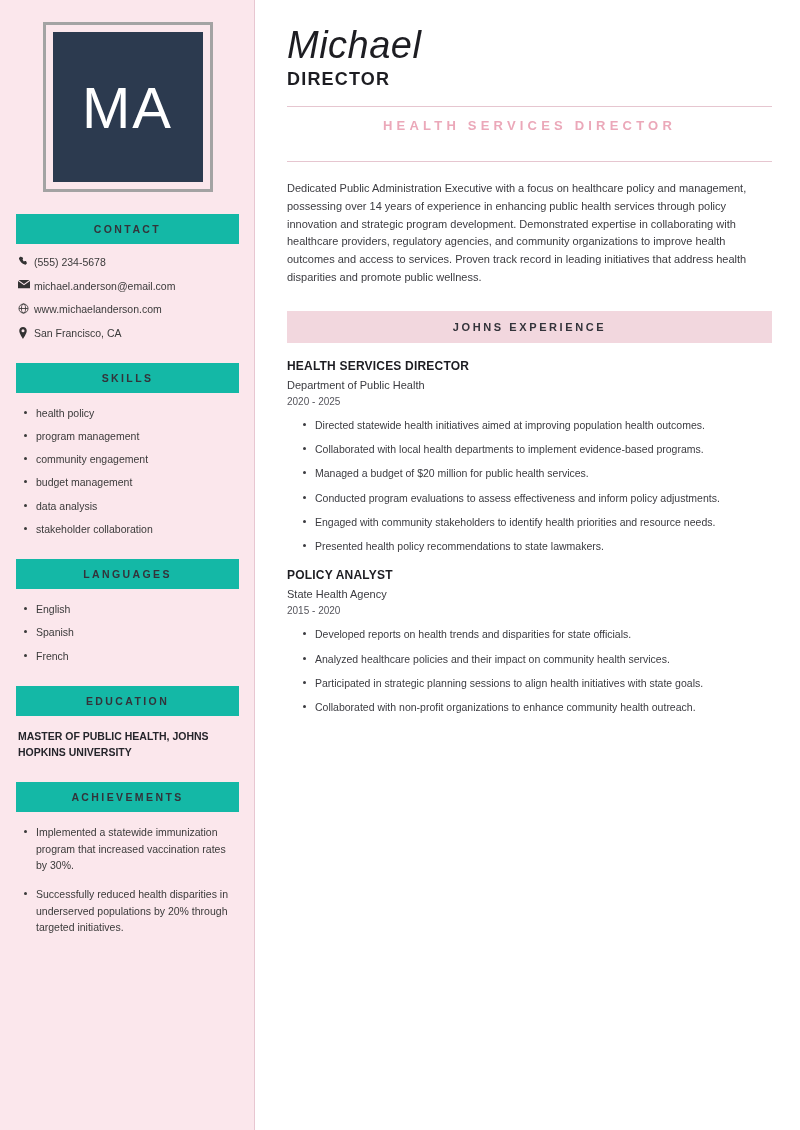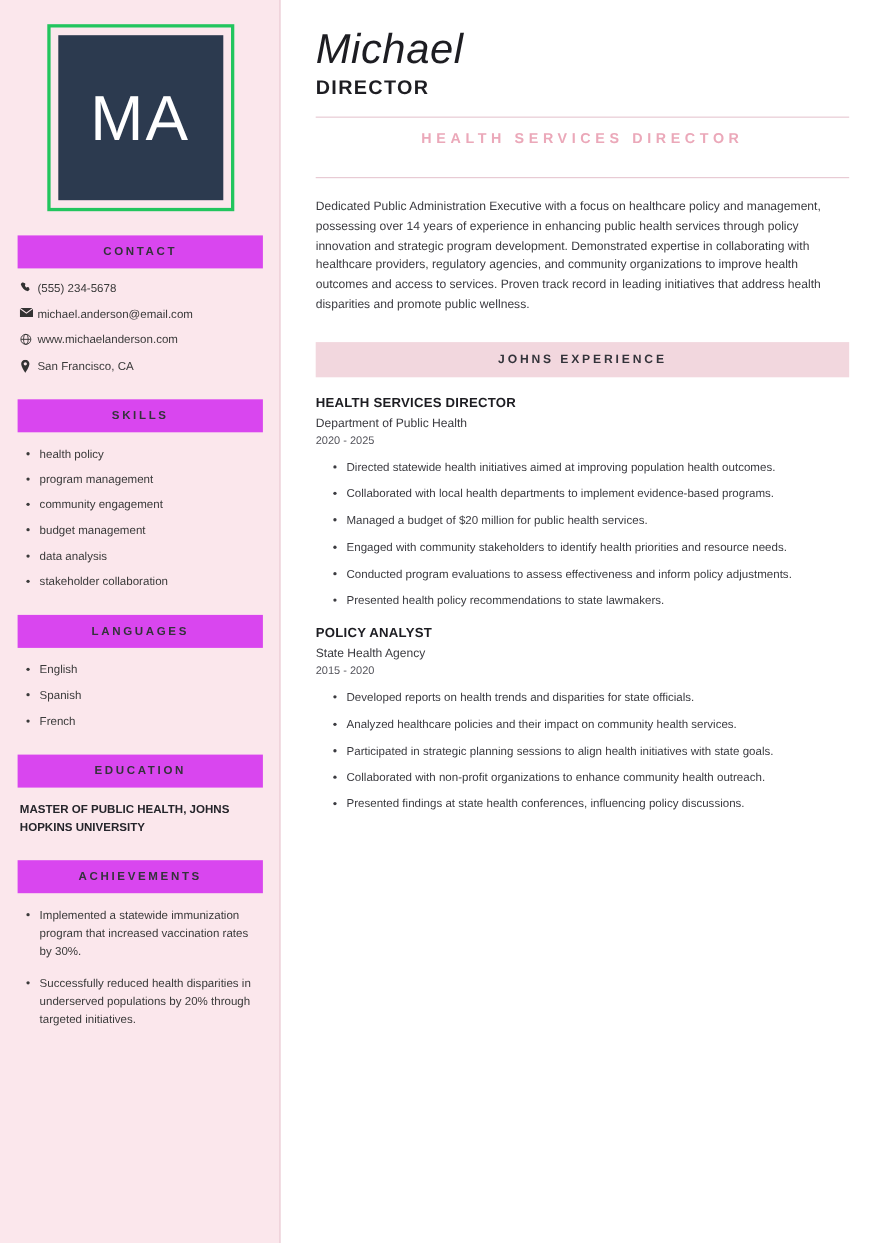--- a/index.html
+++ b/index.html
@@ -32,42 +32,42 @@
     content: "";
     position: absolute;
     top: 0; right: 0; bottom: 0;
     width: 1px;
     background: #e8c7d1;
   }
   .photo-frame {
     margin: 22px auto 0;
     width: 170px;
     height: 170px;
-    border: 3px solid #22c55e;
+    border: 3px solid #a3a3a3;
     padding: 7px;
     background: #fbe7ec;
   }
   .photo-inner {
     width: 100%;
     height: 100%;
     background: #2c3a4f;
     display: flex;
     align-items: center;
     justify-content: center;
   }
   .initials {
     color: #ffffff;
     font-size: 58px;
     letter-spacing: 2px;
     font-family: "Liberation Sans", sans-serif;
     font-weight: 400;
   }
 
   .side-head {
-    background: #d946ef;
+    background: #14b8a6;
     text-align: center;
     font-size: 10.5px;
     letter-spacing: 2.4px;
     font-weight: bold;
     color: #33333a;
     padding: 9px 4px;
     margin: 22px 0 12px;
   }
 
   .contact-list { list-style: none; margin: 0 0 0 2px; padding: 0; }
@@ -293,32 +293,31 @@
     <div class="sec-head">JOHNS EXPERIENCE</div>
 
     <div class="job-block">
       <div class="role">HEALTH SERVICES DIRECTOR</div>
       <div class="org">Department of Public Health</div>
       <div class="dates">2020 - 2025</div>
       <ul class="duties">
         <li>Directed statewide health initiatives aimed at improving population health outcomes.</li>
         <li>Collaborated with local health departments to implement evidence-based programs.</li>
         <li>Managed a budget of $20 million for public health services.</li>
+        <li>Conducted program evaluations to assess effectiveness and inform policy adjustments.</li>
         <li>Engaged with community stakeholders to identify health priorities and resource needs.</li>
-        <li>Conducted program evaluations to assess effectiveness and inform policy adjustments.</li>
         <li>Presented health policy recommendations to state lawmakers.</li>
       </ul>
     </div>
 
     <div class="job-block">
       <div class="role">POLICY ANALYST</div>
       <div class="org">State Health Agency</div>
       <div class="dates">2015 - 2020</div>
       <ul class="duties">
         <li>Developed reports on health trends and disparities for state officials.</li>
         <li>Analyzed healthcare policies and their impact on community health services.</li>
         <li>Participated in strategic planning sessions to align health initiatives with state goals.</li>
         <li>Collaborated with non-profit organizations to enhance community health outreach.</li>
-        <li>Presented findings at state health conferences, influencing policy discussions.</li>
       </ul>
     </div>
   </main>
 </div>
 
 </body></html>

